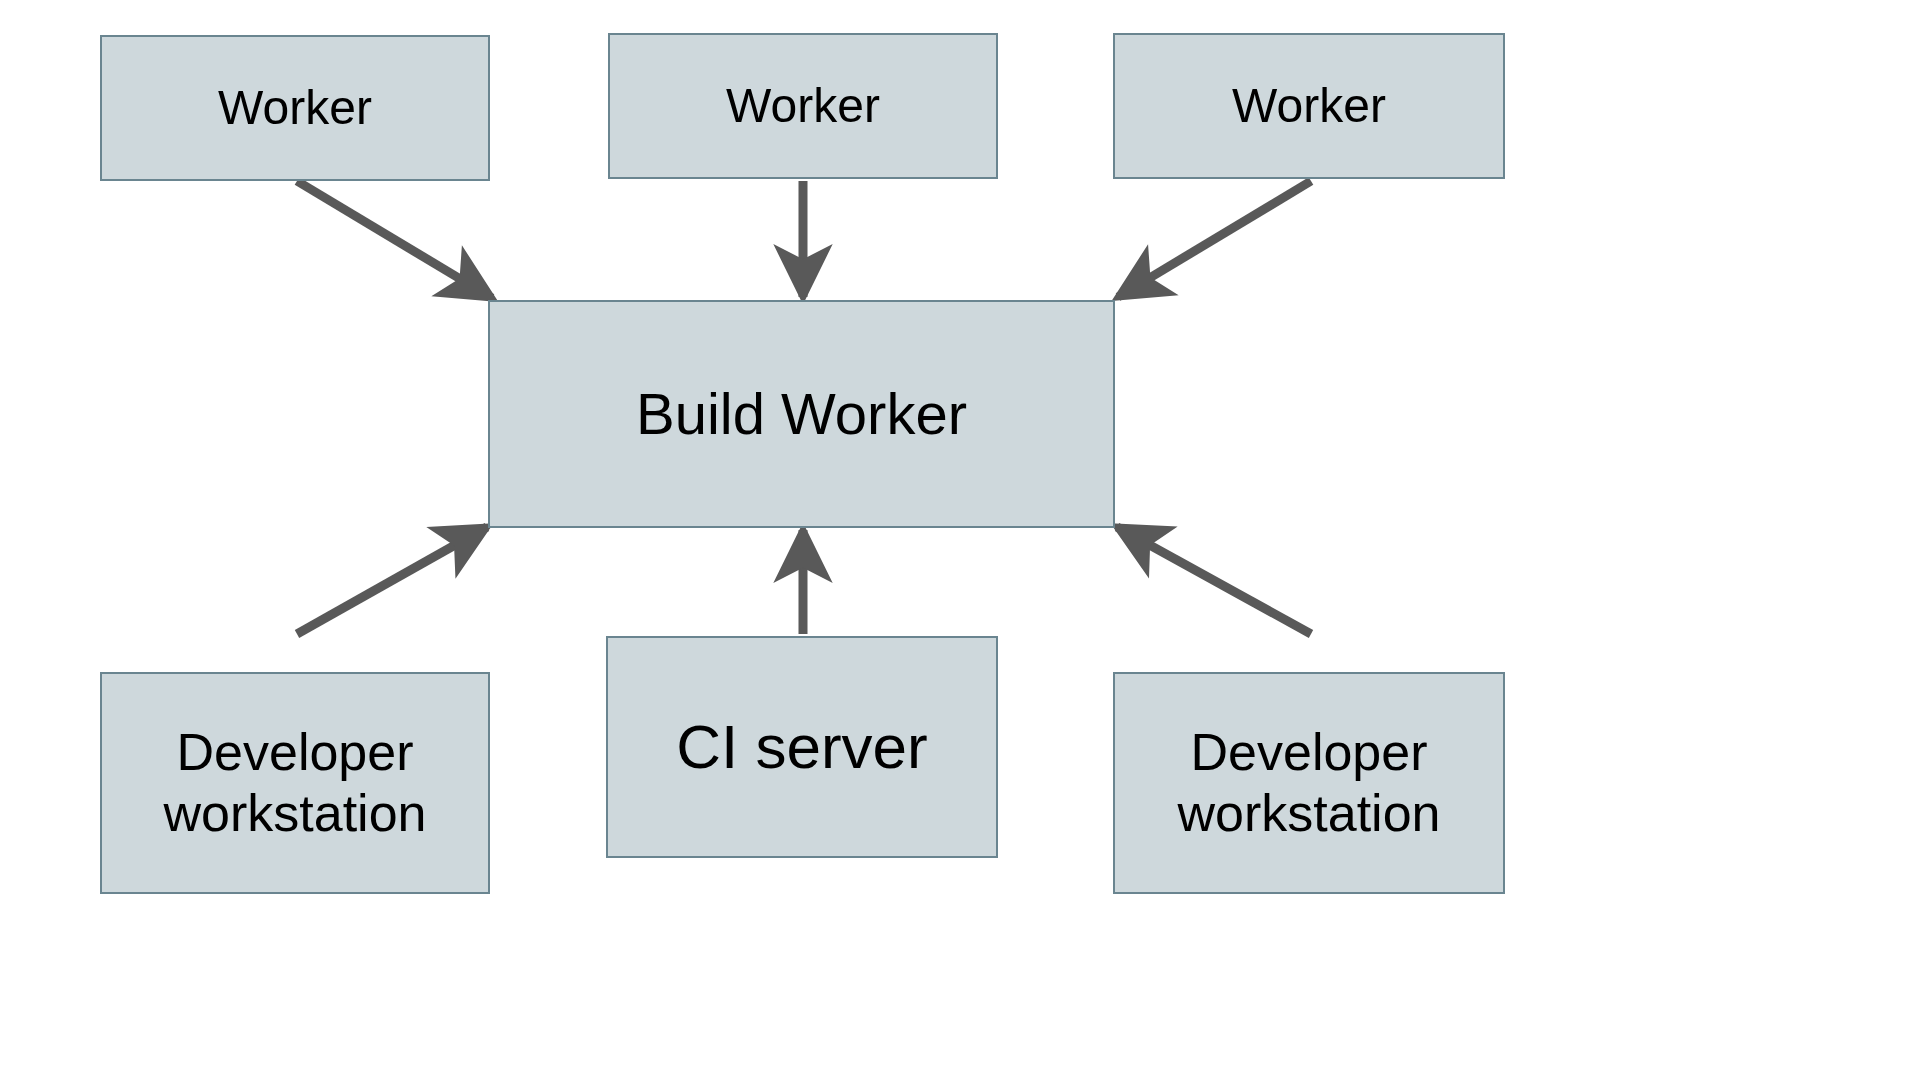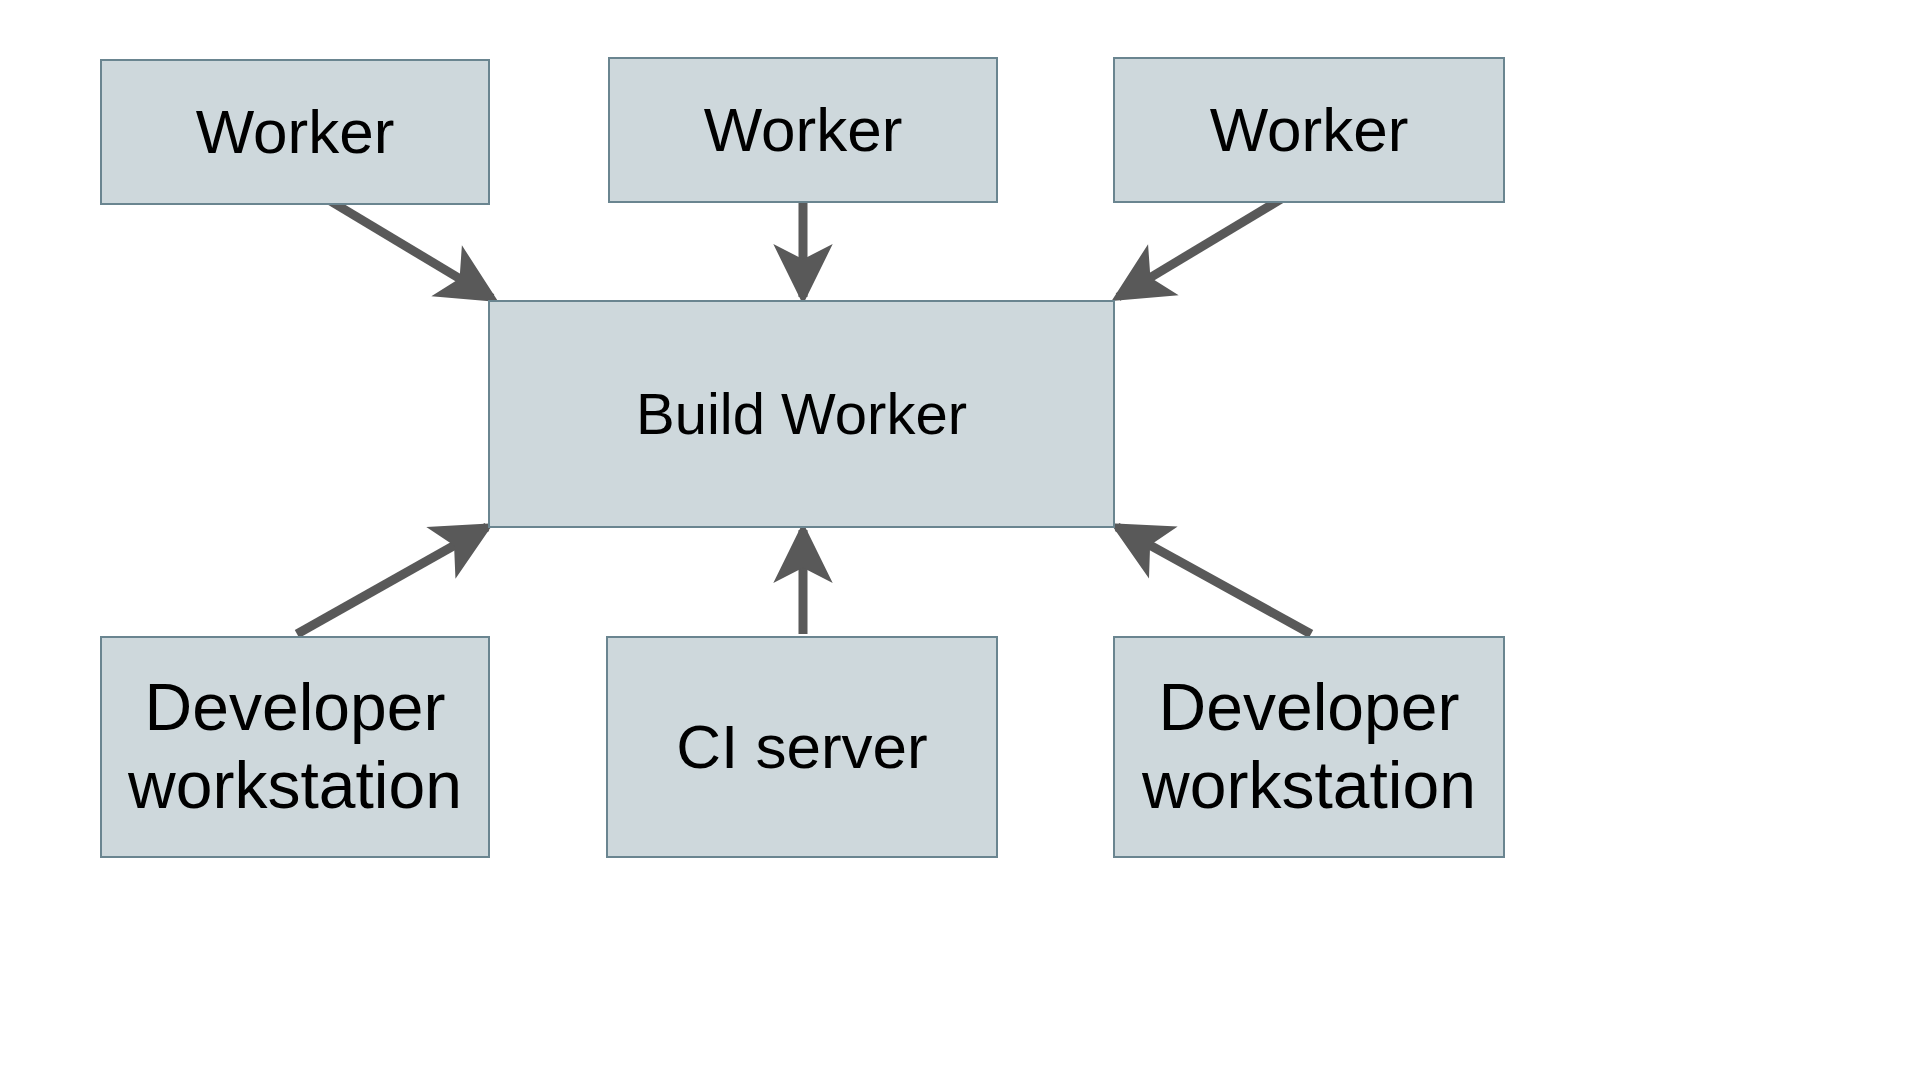--- a/index.html
+++ b/index.html
@@ -20,23 +20,23 @@
     display:flex;
     align-items:center;
     justify-content:center;
     text-align:center;
     color:#000000;
     line-height:1.18;
     white-space:pre-line;
     z-index:2;
   }
   .node-label{display:block;padding:0 8px;}
-  .n-worker{font-size:62px;margin-top:24px;}
+  .n-worker{font-size:48px;}
   .n-master{font-size:58px;}
-  .n-dev{font-size:66px;}
+  .n-dev{font-size:52px;margin-top:36px;}
   .n-ci{font-size:62px;align-items:center;}
 </style>
 </head>
 <body>
 
 <div id="diagram-root">
 
   <svg id="edge-layer" viewBox="0 0 1910 1090" xmlns="http://www.w3.org/2000/svg">
     <defs>
       <marker id="arrowhead" viewBox="0 0 12 12" refX="10.2" refY="6" markerWidth="7.2" markerHeight="7.2" orient="auto-start-reverse" markerUnits="strokeWidth">

